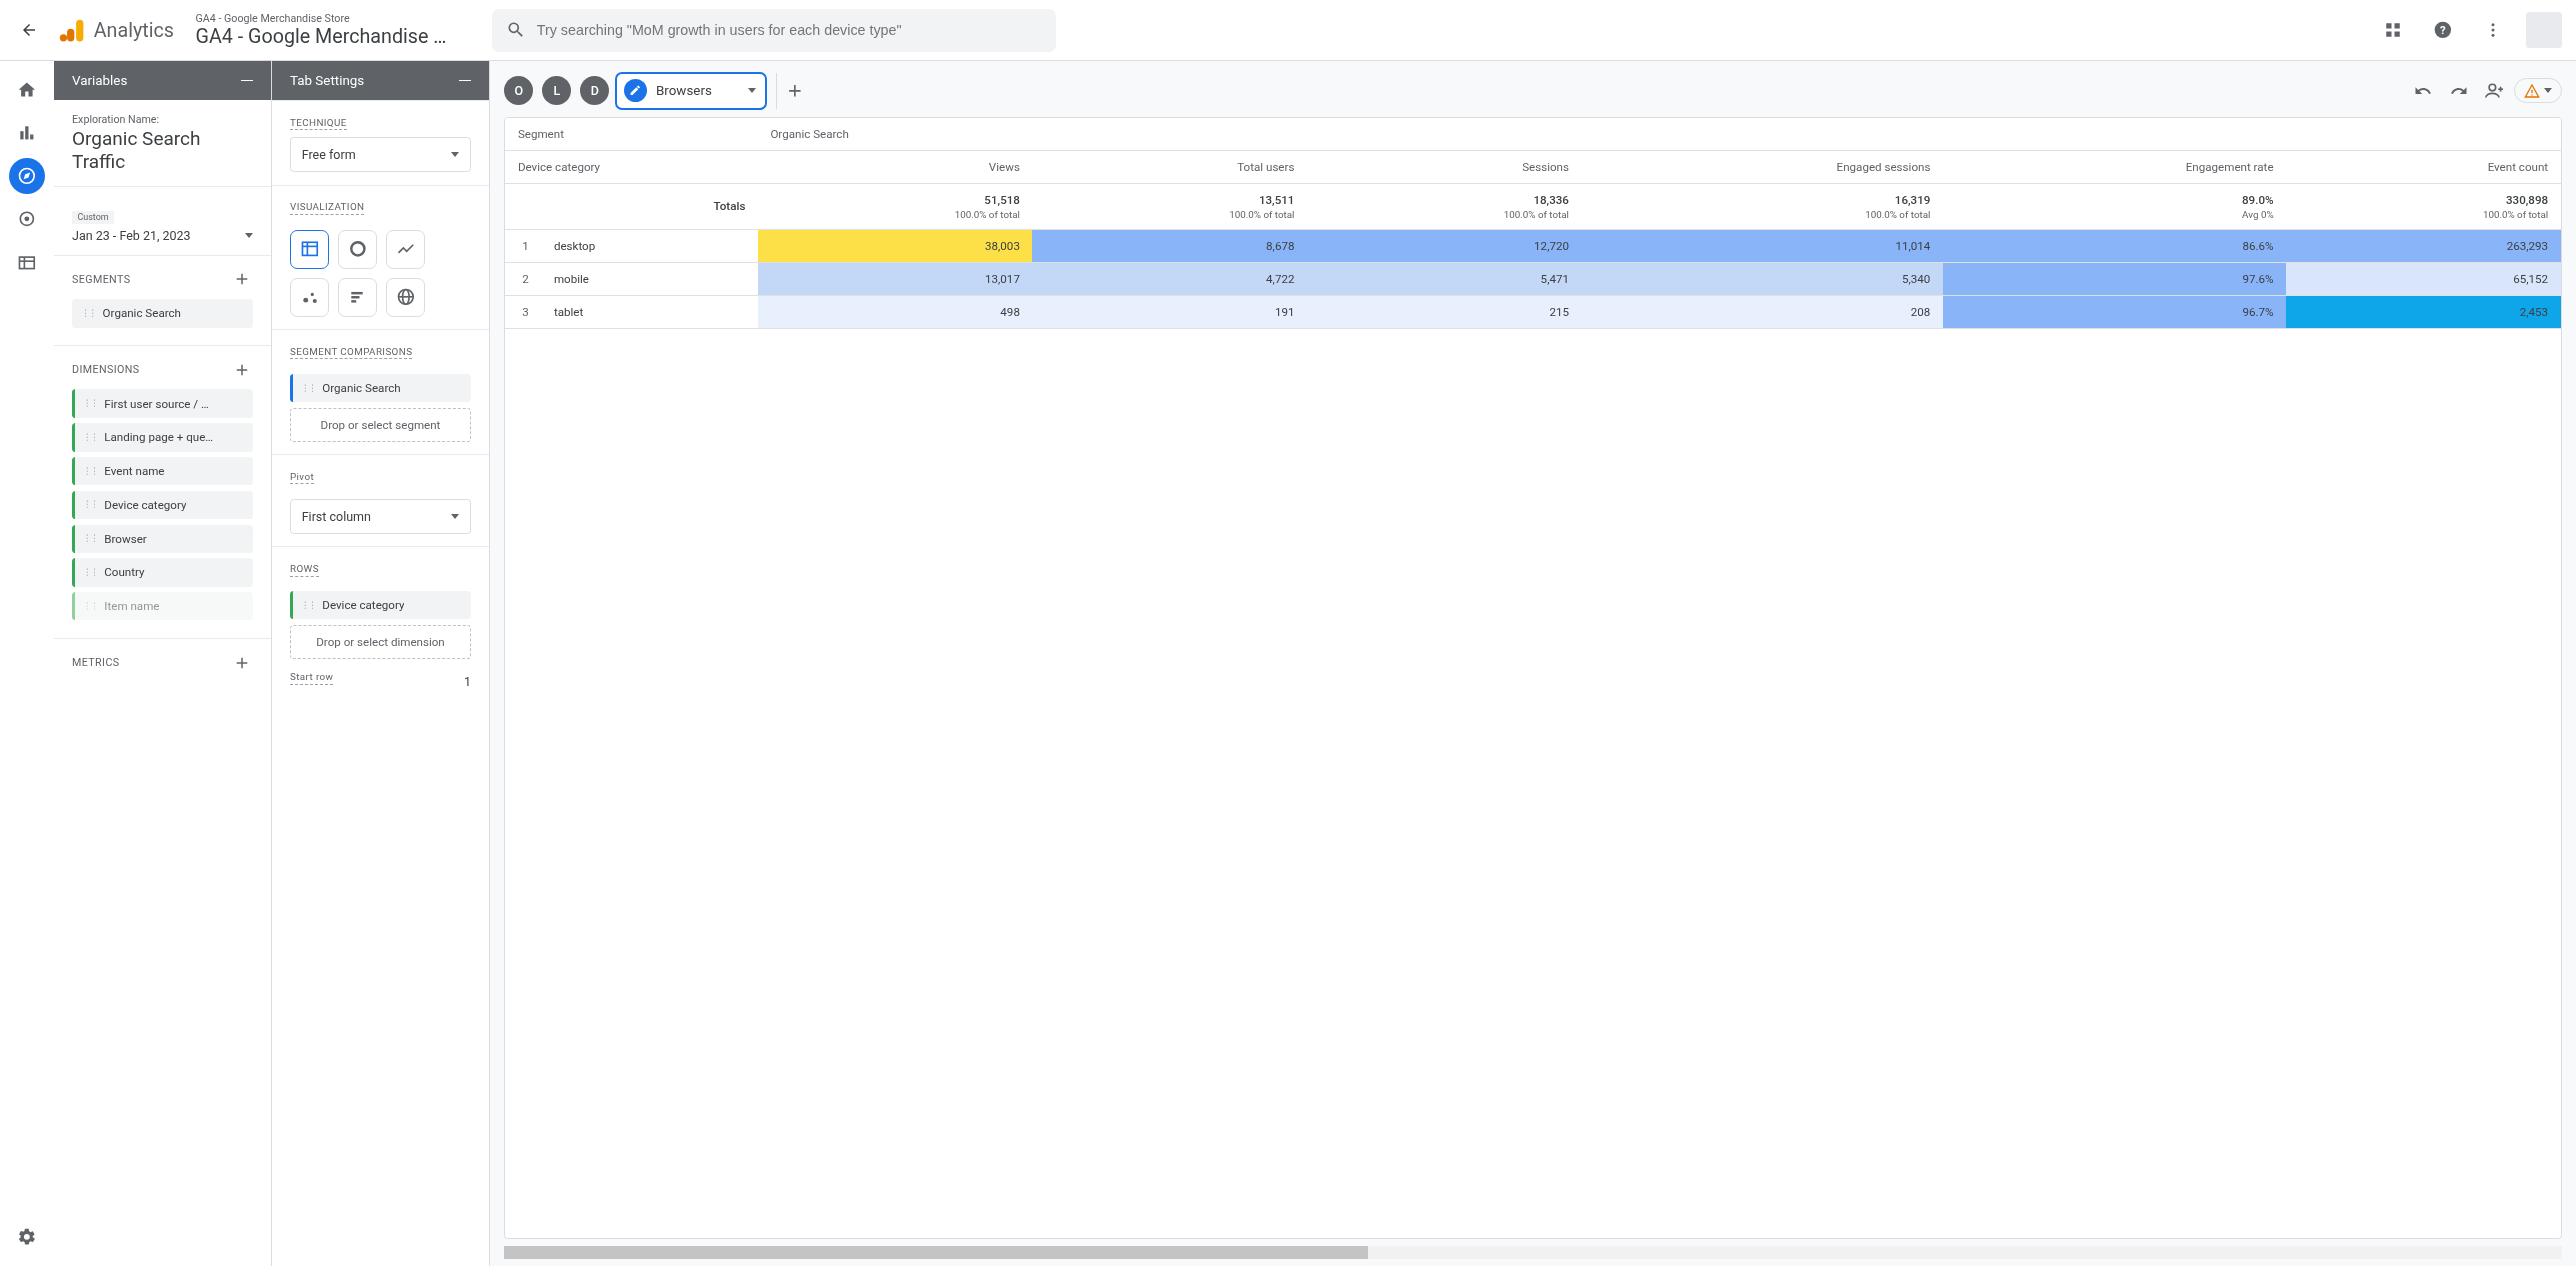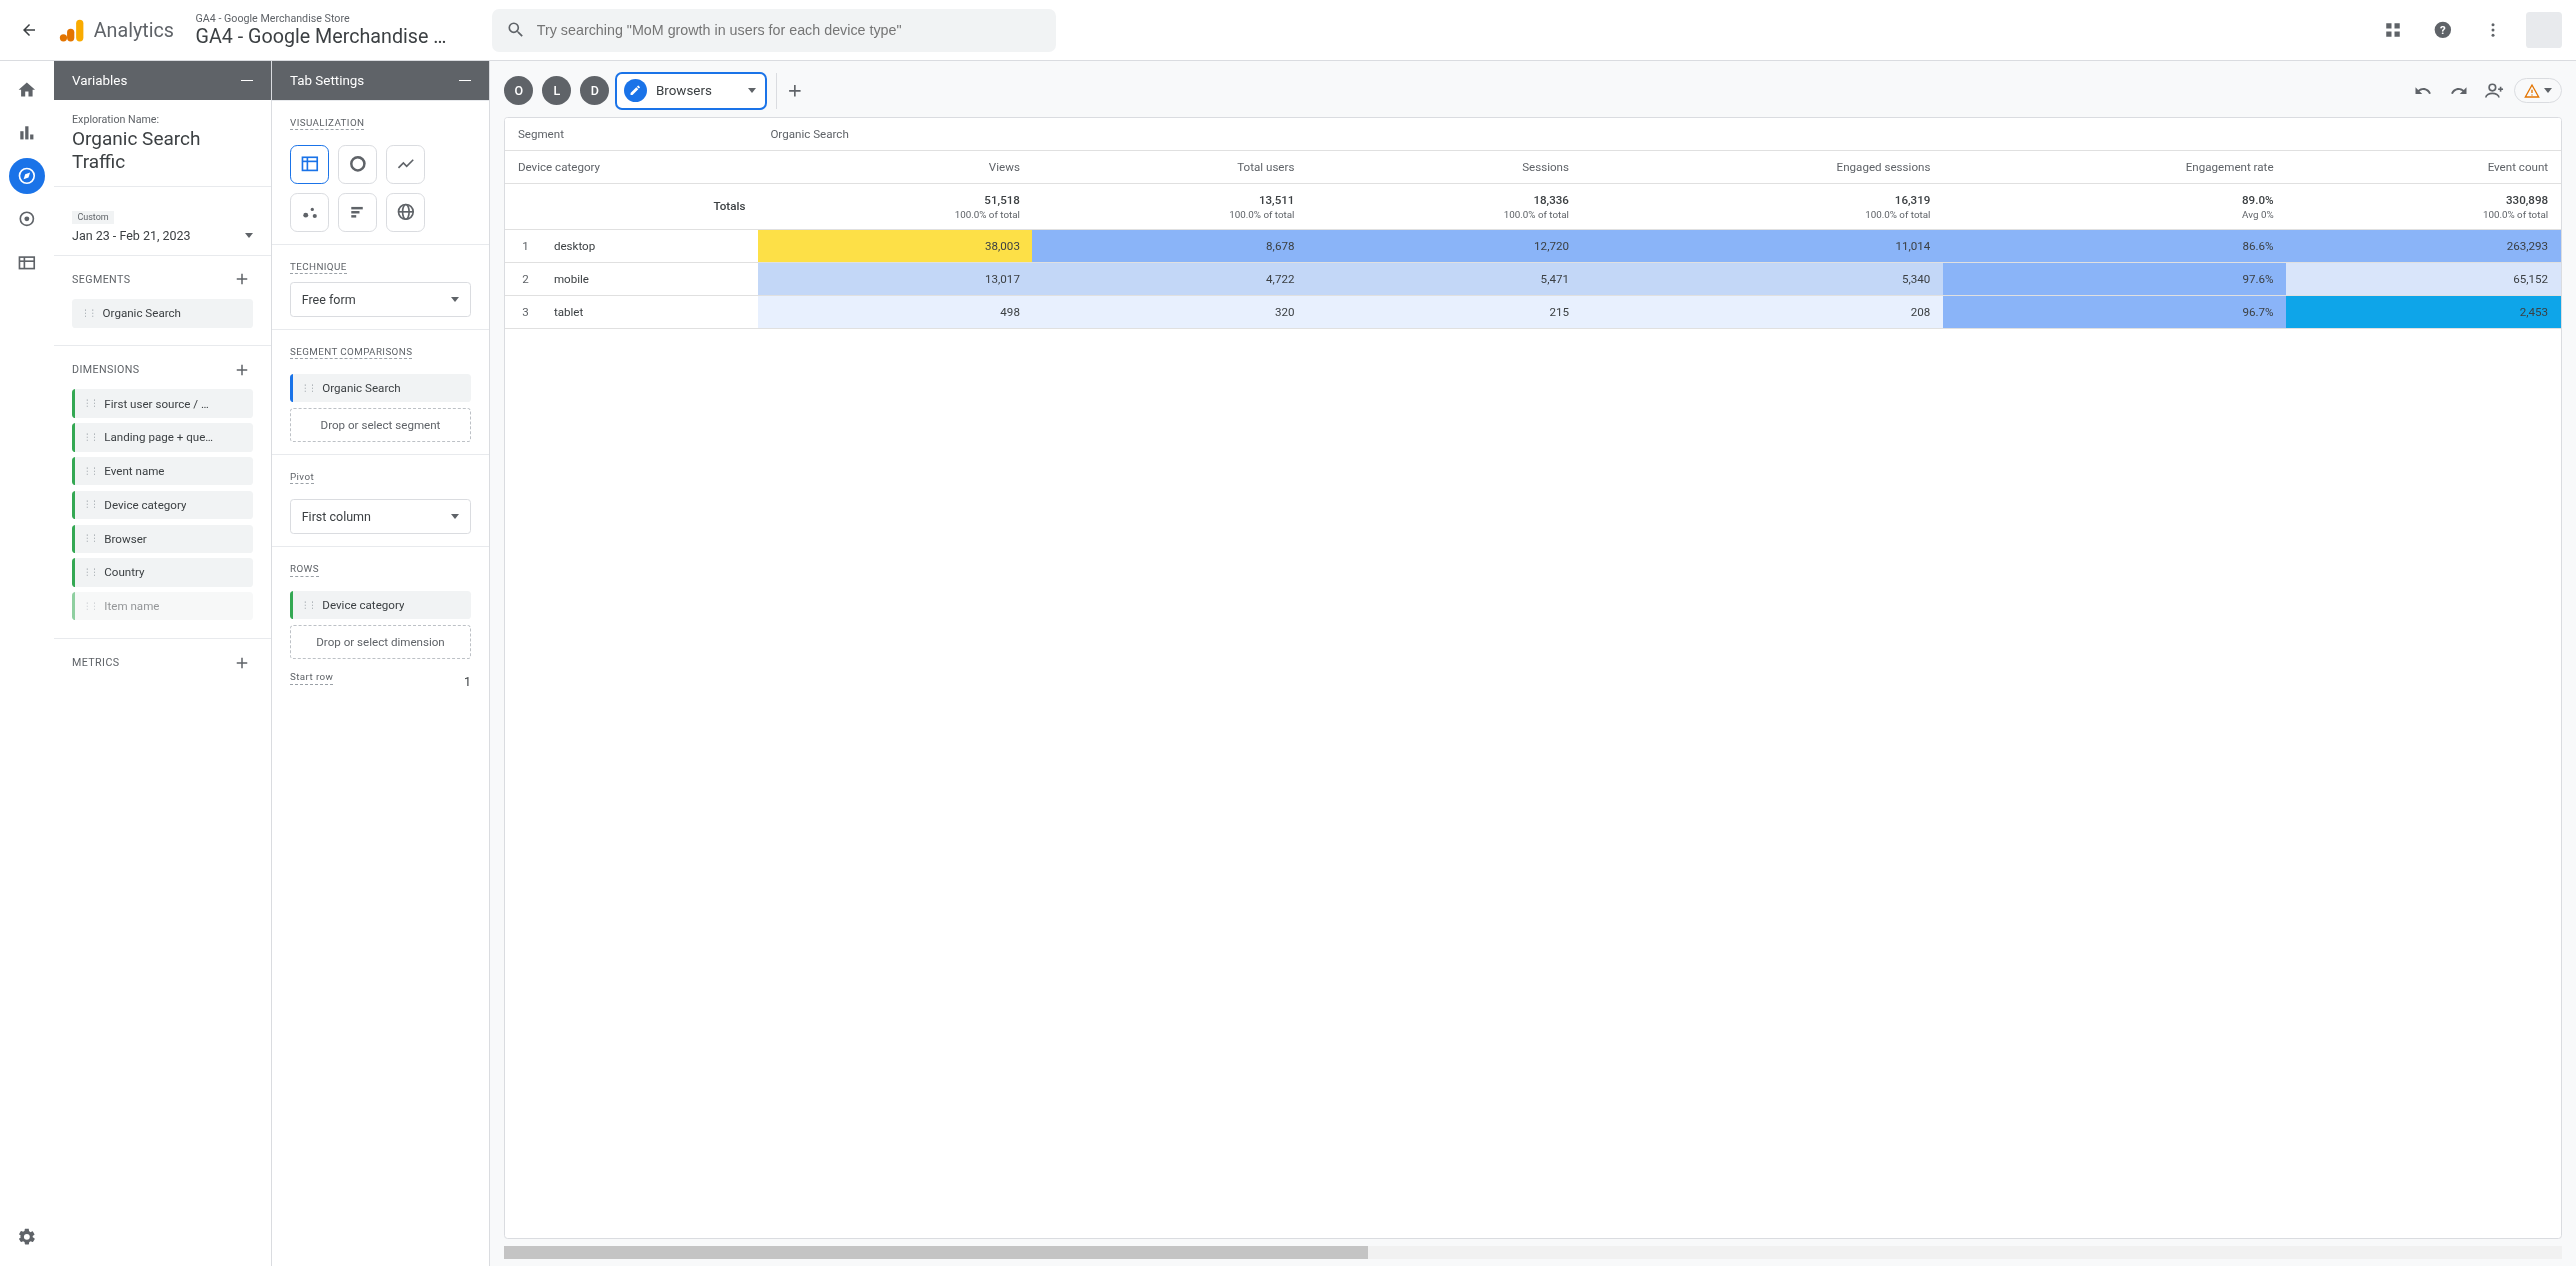--- a/index.html
+++ b/index.html
@@ -283,68 +283,68 @@
     </div>
 
     <div class="settings-panel">
       <div class="panel-header">
         <span>Tab Settings</span>
         <div>
             <div class="minus"></div>
           </div>
       </div>
       <div class="settings-section">
-        <span class="label-underline">VISUALIZATION</span>
-        <div class="viz-grid" style="margin-top:7.2px;">
-          <div class="viz-btn active">
-              <svg width="19.7" height="19.7" viewBox="0 0 24 24">
-                <rect x="3" y="4" width="18" height="16" fill="none" stroke="currentColor" stroke-width="2"></rect>
-                <line x1="3" y1="9" x2="21" y2="9" stroke="currentColor" stroke-width="2"></line>
-                <line x1="9" y1="4" x2="9" y2="20" stroke="currentColor" stroke-width="2"></line>
-              </svg>
-            </div>
-          <div class="viz-btn">
-              <svg width="19.7" height="19.7" viewBox="0 0 24 24">
-                <circle cx="12" cy="12" r="8" fill="none" stroke="currentColor" stroke-width="3"></circle>
-                <path d="M12 4 A8 8 0 0 1 20 12" fill="none" stroke="currentColor" stroke-width="3" opacity="0.4"></path>
-              </svg>
-            </div>
-          <div class="viz-btn">
-              <svg width="19.7" height="19.7" viewBox="0 0 24 24">
-                <polyline points="3,17 9,11 13,15 21,7" fill="none" stroke="currentColor" stroke-width="2"></polyline>
-              </svg>
-            </div>
-          <div class="viz-btn">
-              <svg width="19.7" height="19.7" viewBox="0 0 24 24">
-                <circle cx="7" cy="16" r="3" fill="currentColor"></circle>
-                <circle cx="15" cy="9" r="2" fill="currentColor"></circle>
-                <circle cx="18" cy="17" r="2.5" fill="currentColor"></circle>
-              </svg>
-            </div>
-          <div class="viz-btn">
-              <svg width="19.7" height="19.7" viewBox="0 0 24 24">
-                <rect x="4" y="6" width="14" height="3" fill="currentColor"></rect>
-                <rect x="4" y="11" width="10" height="3" fill="currentColor"></rect>
-                <rect x="4" y="16" width="6" height="3" fill="currentColor"></rect>
-              </svg>
-            </div>
-          <div class="viz-btn">
-              <svg width="19.7" height="19.7" viewBox="0 0 24 24">
-                <circle cx="12" cy="12" r="9" fill="none" stroke="currentColor" stroke-width="2"></circle>
-                <ellipse cx="12" cy="12" rx="4" ry="9" fill="none" stroke="currentColor" stroke-width="2"></ellipse>
-                <line x1="3" y1="12" x2="21" y2="12" stroke="currentColor" stroke-width="2"></line>
-              </svg>
-            </div>
-        </div>
-      </div>
-      <div class="settings-section">
         <span class="label-underline">TECHNIQUE</span>
         <div class="select-box">
           <span>Free form</span>
           <span class="chev"></span>
+        </div>
+      </div>
+      <div class="settings-section">
+        <span class="label-underline">VISUALIZATION</span>
+        <div class="viz-grid" style="margin-top:7.2px;">
+          <div class="viz-btn active">
+              <svg width="19.7" height="19.7" viewBox="0 0 24 24">
+                <rect x="3" y="4" width="18" height="16" fill="none" stroke="currentColor" stroke-width="2"></rect>
+                <line x1="3" y1="9" x2="21" y2="9" stroke="currentColor" stroke-width="2"></line>
+                <line x1="9" y1="4" x2="9" y2="20" stroke="currentColor" stroke-width="2"></line>
+              </svg>
+            </div>
+          <div class="viz-btn">
+              <svg width="19.7" height="19.7" viewBox="0 0 24 24">
+                <circle cx="12" cy="12" r="8" fill="none" stroke="currentColor" stroke-width="3"></circle>
+                <path d="M12 4 A8 8 0 0 1 20 12" fill="none" stroke="currentColor" stroke-width="3" opacity="0.4"></path>
+              </svg>
+            </div>
+          <div class="viz-btn">
+              <svg width="19.7" height="19.7" viewBox="0 0 24 24">
+                <polyline points="3,17 9,11 13,15 21,7" fill="none" stroke="currentColor" stroke-width="2"></polyline>
+              </svg>
+            </div>
+          <div class="viz-btn">
+              <svg width="19.7" height="19.7" viewBox="0 0 24 24">
+                <circle cx="7" cy="16" r="3" fill="currentColor"></circle>
+                <circle cx="15" cy="9" r="2" fill="currentColor"></circle>
+                <circle cx="18" cy="17" r="2.5" fill="currentColor"></circle>
+              </svg>
+            </div>
+          <div class="viz-btn">
+              <svg width="19.7" height="19.7" viewBox="0 0 24 24">
+                <rect x="4" y="6" width="14" height="3" fill="currentColor"></rect>
+                <rect x="4" y="11" width="10" height="3" fill="currentColor"></rect>
+                <rect x="4" y="16" width="6" height="3" fill="currentColor"></rect>
+              </svg>
+            </div>
+          <div class="viz-btn">
+              <svg width="19.7" height="19.7" viewBox="0 0 24 24">
+                <circle cx="12" cy="12" r="9" fill="none" stroke="currentColor" stroke-width="2"></circle>
+                <ellipse cx="12" cy="12" rx="4" ry="9" fill="none" stroke="currentColor" stroke-width="2"></ellipse>
+                <line x1="3" y1="12" x2="21" y2="12" stroke="currentColor" stroke-width="2"></line>
+              </svg>
+            </div>
         </div>
       </div>
       <div class="settings-section">
         <span class="label-underline">SEGMENT COMPARISONS</span>
         <div id="segcomp-list" style="margin-top:7.2px;">
             <div class="chip with-bar blue">
               <span class="drag">⋮⋮</span>
               <span class="txt">Organic Search</span>
             </div>
           </div>
@@ -469,21 +469,21 @@
                 <td style="background:#c3d7f7;">4,722</td>
                 <td style="background:#c3d7f7;">5,471</td>
                 <td style="background:#c3d7f7;">5,340</td>
                 <td style="background:#8ab4f8;">97.6%</td>
                 <td style="background:#d9e5fa;">65,152</td>
               </tr>
               <tr>
                 <td class="idx">3</td>
                 <td class="dim">tablet</td>
                 <td style="background:#e8f0fe;">498</td>
-                <td style="background:#e8f0fe;">320</td>
+                <td style="background:#e8f0fe;">191</td>
                 <td style="background:#e8f0fe;">215</td>
                 <td style="background:#e8f0fe;">208</td>
                 <td style="background:#8ab4f8;">96.7%</td>
                 <td style="background:#0ea5e9;">2,453</td>
               </tr>
             </tbody>
         </table>
       </div>
       <div class="scrollbar-faux">
           <div class="scrollbar-thumb"></div>

